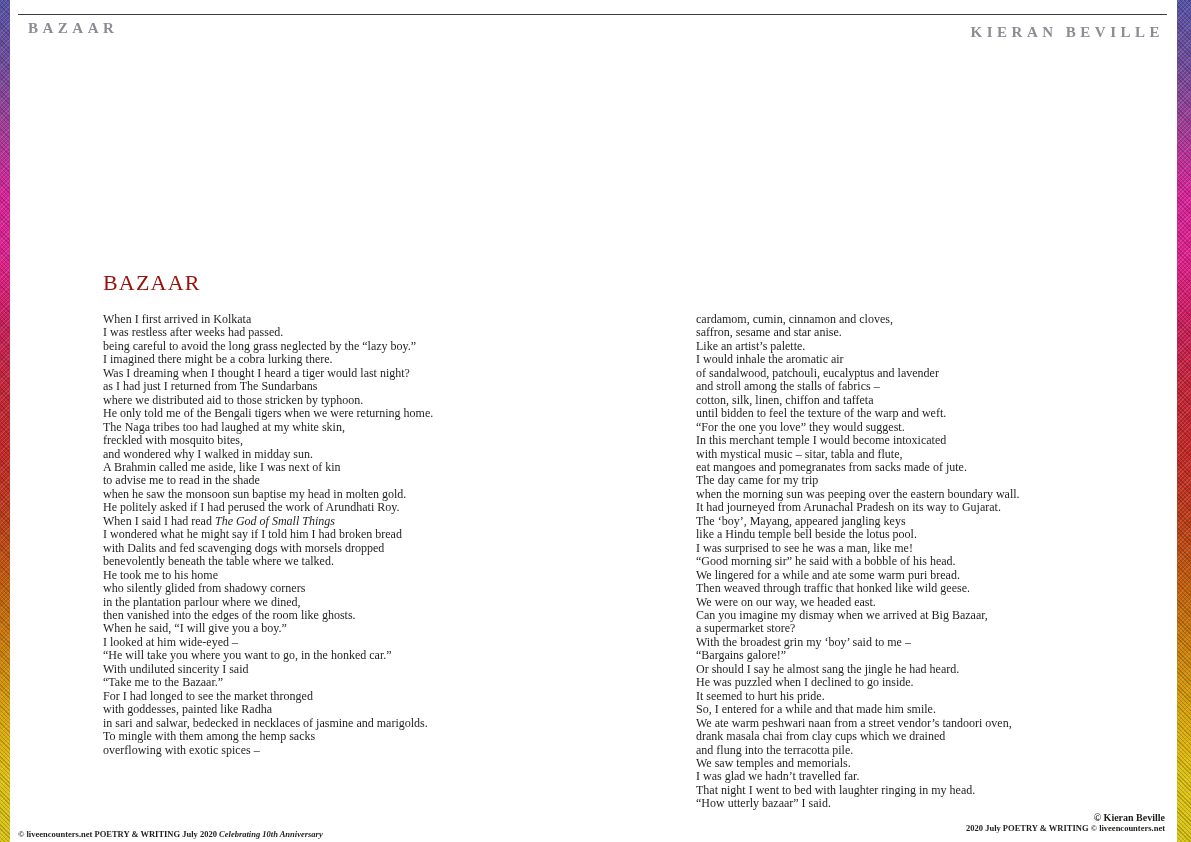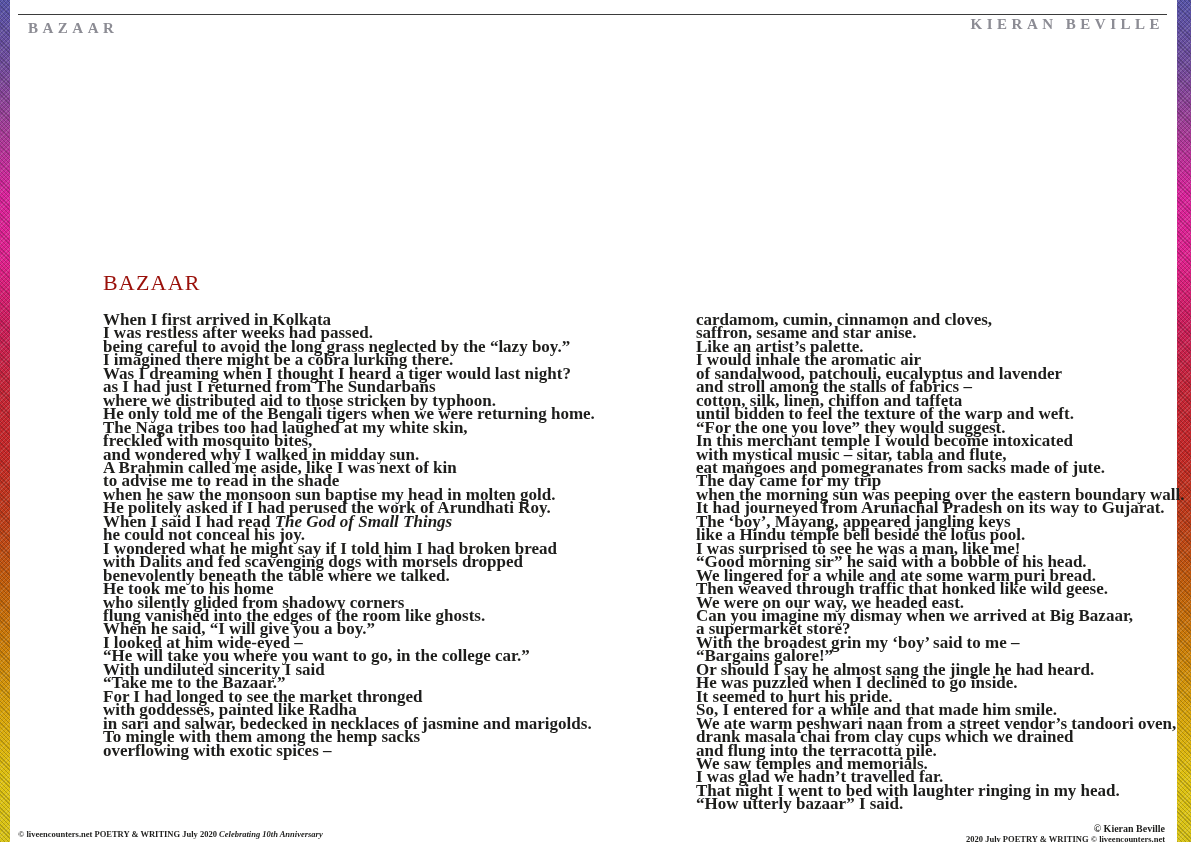--- a/index.html
+++ b/index.html
@@ -19,44 +19,44 @@
   .header-rule{
     position:absolute;left:18px;right:24px;top:14px;
     border-top:1.5px solid #3b3b3b;
   }
   .header-left{
     position:absolute;left:28px;top:20px;
     font-size:15px;font-weight:bold;letter-spacing:4.5px;color:#8c8c94;
     white-space:nowrap;
   }
   .header-right{
-    position:absolute;right:27px;top:16px;
+    position:absolute;right:27px;top:24px;
     font-size:15px;font-weight:bold;letter-spacing:4.5px;color:#8c8c94;
     white-space:nowrap;
   }
   .poem-title{
     position:absolute;left:103px;top:270px;
     font-size:22px;font-weight:normal;letter-spacing:1.2px;color:#9a100a;
     white-space:nowrap;
   }
   .poem-col{
     position:absolute;top:313px;width:560px;
-    font-size:17px;font-weight:bold;line-height:13.45px;color:#1e1e1c;
+    font-size:12px;font-weight:normal;line-height:13.45px;color:#1e1e1c;
   }
   .poem-col-left{left:103px;}
   .poem-col-right{left:696px;}
   .poem-line{white-space:nowrap;}
   .footer-left{
     position:absolute;left:18px;top:829px;
     font-size:8.5px;font-weight:bold;color:#1e1e1c;white-space:nowrap;
   }
   .footer-right{
     position:absolute;right:26px;top:812px;text-align:right;color:#1e1e1c;
   }
-  .footer-right-line1{font-size:10px;font-weight:bold;white-space:nowrap;margin-top:11px;}
+  .footer-right-line1{font-size:10px;font-weight:bold;white-space:nowrap;}
   .footer-right-line2{font-size:8.5px;font-weight:bold;white-space:nowrap;margin-top:0;}
 </style>
 </head>
 <body>
 
 <div class="strip strip-left" style="background: linear-gradient(rgb(85, 82, 166), rgb(111, 74, 155), rgb(163, 59, 150), rgb(217, 33, 154), rgb(224, 31, 141), rgb(203, 28, 90), rgb(197, 35, 53), rgb(196, 38, 38), rgb(189, 58, 23), rgb(192, 92, 10), rgb(205, 126, 6), rgb(216, 163, 9), rgb(223, 193, 14), rgb(217, 196, 20));"></div>
 <div class="strip strip-right" style="background: linear-gradient(rgb(85, 82, 166), rgb(111, 74, 155), rgb(163, 59, 150), rgb(217, 33, 154), rgb(224, 31, 141), rgb(203, 28, 90), rgb(197, 35, 53), rgb(196, 38, 38), rgb(189, 58, 23), rgb(192, 92, 10), rgb(205, 126, 6), rgb(216, 163, 9), rgb(223, 193, 14), rgb(217, 196, 20));"></div>
 
 <div class="header-rule"></div>
 <div class="header-left">BAZAAR</div>
@@ -74,30 +74,30 @@
     <div class="poem-line">where we distributed aid to those stricken by typhoon.</div>
     <div class="poem-line">He only told me of the Bengali tigers when we were returning home.</div>
     <div class="poem-line">The Naga tribes too had laughed at my white skin,</div>
     <div class="poem-line">freckled with mosquito bites,</div>
     <div class="poem-line">and wondered why I walked in midday sun.</div>
     <div class="poem-line">A Brahmin called me aside, like I was next of kin</div>
     <div class="poem-line">to advise me to read in the shade</div>
     <div class="poem-line">when he saw the monsoon sun baptise my head in molten gold.</div>
     <div class="poem-line">He politely asked if I had perused the work of Arundhati Roy.</div>
     <div class="poem-line">When I said I had read <i>The God of Small Things</i></div>
-    <div class="poem-line">he could not conceal his joy.</div>
     <div class="poem-line">I wondered what he might say if I told him I had broken bread</div>
     <div class="poem-line">with Dalits and fed scavenging dogs with morsels dropped</div>
     <div class="poem-line">benevolently beneath the table where we talked.</div>
     <div class="poem-line">He took me to his home</div>
     <div class="poem-line">who silently glided from shadowy corners</div>
-    <div class="poem-line">flung vanished into the edges of the room like ghosts.</div>
+    <div class="poem-line">in the plantation parlour where we dined,</div>
+    <div class="poem-line">then vanished into the edges of the room like ghosts.</div>
     <div class="poem-line">When he said, “I will give you a boy.”</div>
     <div class="poem-line">I looked at him wide-eyed –</div>
-    <div class="poem-line">“He will take you where you want to go, in the college car.”</div>
+    <div class="poem-line">“He will take you where you want to go, in the honked car.”</div>
     <div class="poem-line">With undiluted sincerity I said</div>
     <div class="poem-line">“Take me to the Bazaar.”</div>
     <div class="poem-line">For I had longed to see the market thronged</div>
     <div class="poem-line">with goddesses, painted like Radha</div>
     <div class="poem-line">in sari and salwar, bedecked in necklaces of jasmine and marigolds.</div>
     <div class="poem-line">To mingle with them among the hemp sacks</div>
     <div class="poem-line">overflowing with exotic spices –</div>
   </div>
 <div class="poem-col poem-col-right">
     <div class="poem-line">cardamom, cumin, cinnamon and cloves,</div>

